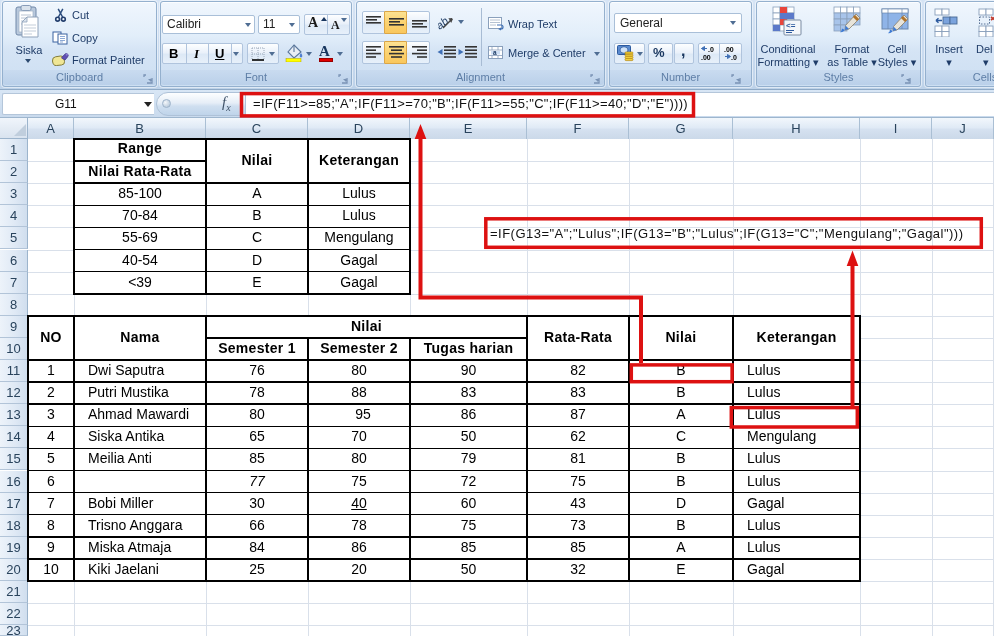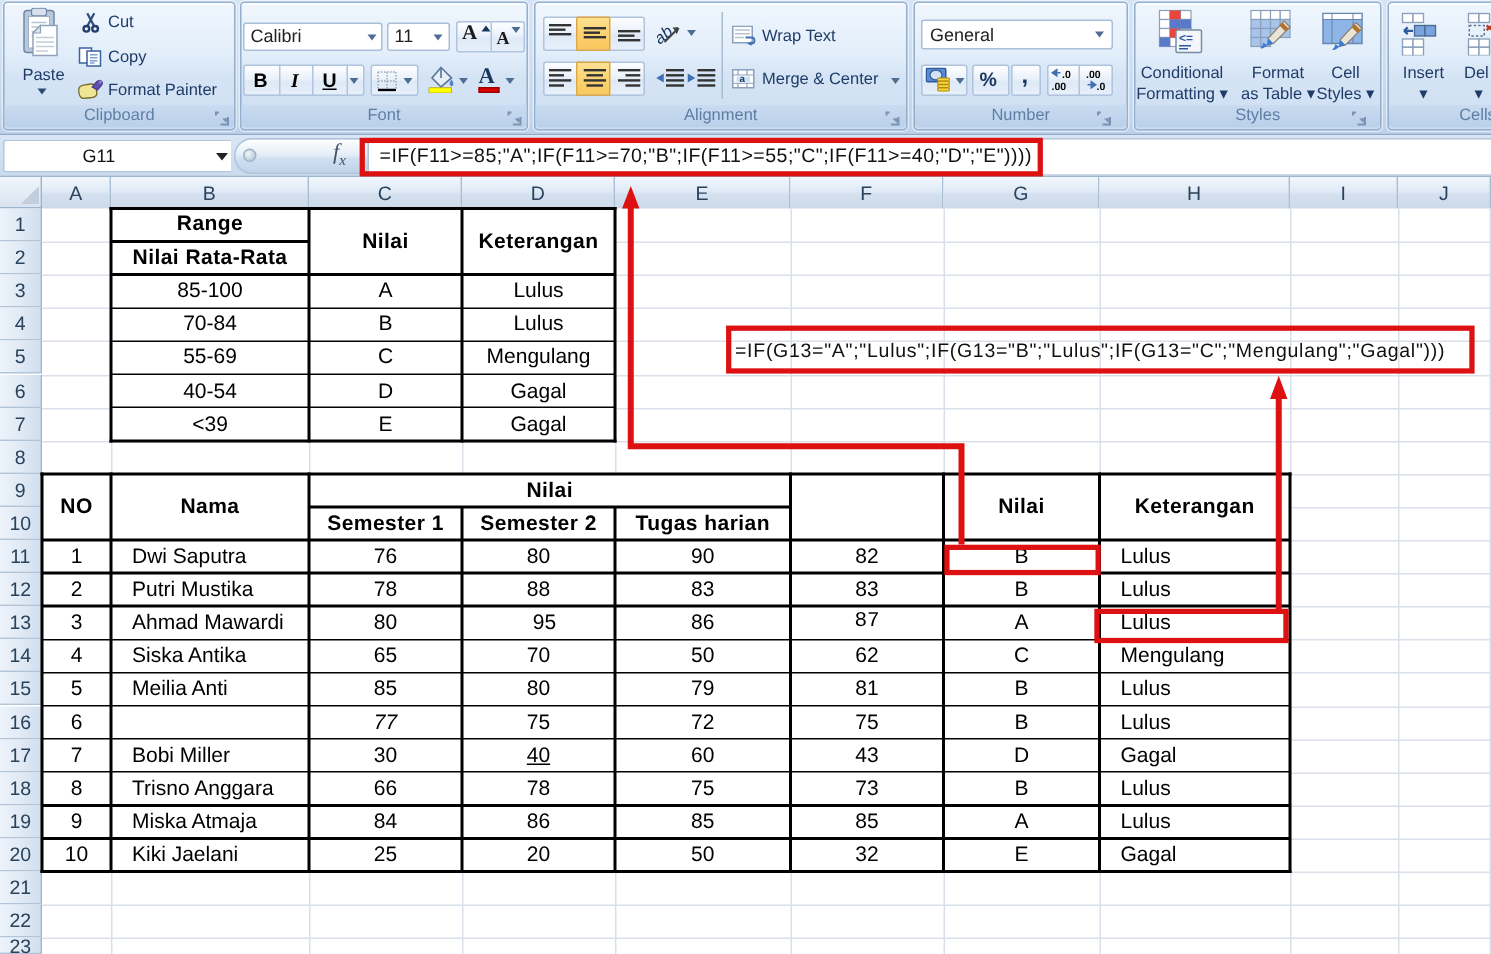--- a/index.html
+++ b/index.html
@@ -78,21 +78,21 @@
 <rect x="4" y="6" width="14" height="21" fill="#fff" stroke="#9fb0c4" stroke-width="0.7"></rect>
 <g stroke="#b9c4d2" stroke-width="1">
         <path d="M6 10 h10 M6 13 h10 M6 16 h10 M6 19 h7"></path>
       </g>
 <path d="M12 12 h11 v20 h-16 v-15 z" fill="#fff" stroke="#8fa2ba"></path>
 <path d="M12 12 v5 h-5 z" fill="#dde5ee" stroke="#8fa2ba" stroke-width="0.8"></path>
 <g stroke="#c3cdd9" stroke-width="1">
         <path d="M9 20 h12 M9 23 h12 M9 26 h12 M9 29 h8"></path>
       </g>
 </svg>
-<div class="ab rtxt" style="left:6px;top:44px;width:46px;text-align:center;">Paste</div>
+<div class="ab rtxt" style="left:6px;top:44px;width:46px;text-align:center;">Siska</div>
 <div class="carr" style="left:25px;top:59px;border-top-color:#2c4a70;"></div>
 <svg class="ab" style="left:54px;top:8px" width="13" height="14" viewBox="0 0 13 14">
 <path d="M4.2 0.8 L8.8 9.5 M8.8 0.8 L4.2 9.5" stroke="#2c4d7e" stroke-width="1.5"></path>
 <circle cx="3.6" cy="11.2" r="1.9" fill="none" stroke="#243f6e" stroke-width="1.6"></circle>
 <circle cx="9.4" cy="11.2" r="1.9" fill="none" stroke="#243f6e" stroke-width="1.6"></circle>
 </svg>
 <div class="ab rtxt" style="left:72px;top:9px;">Cut</div>
 <svg class="ab" style="left:52px;top:31px" width="16" height="14" viewBox="0 0 16 14">
 <rect x="1" y="1" width="8" height="10" fill="#fff" stroke="#3a62a0"></rect>
 <rect x="6" y="3" width="9" height="10" fill="#fff" stroke="#3a62a0"></rect>
@@ -462,20 +462,21 @@
 <div class="bl" style="left:74.00px;top:226.65px;width:336.00px;height:1.5px;"></div>
 <div class="bl" style="left:74.00px;top:248.75px;width:336.00px;height:1.5px;"></div>
 <div class="bl" style="left:74.00px;top:270.85px;width:336.00px;height:1.5px;"></div>
 <div class="ab" style="left:28px;top:315.8px;width:832px;height:265.2px;background:#fff;"></div>
 <div class="cell cc b" style="left:28.0px;top:315.8px;width:46.0px;height:44.2px;font-size:14px;">NO</div>
 <div class="cell cc b" style="left:74.0px;top:315.8px;width:132.0px;height:44.2px;font-size:14px;">Nama</div>
 <div class="cell cc b" style="left:206.0px;top:315.8px;width:321.0px;height:22.1px;font-size:14px;">Nilai</div>
 <div class="cell cc b" style="left:206.0px;top:337.9px;width:102.0px;height:22.1px;font-size:14px;">Semester 1</div>
 <div class="cell cc b" style="left:308.0px;top:337.9px;width:102.0px;height:22.1px;font-size:14px;">Semester 2</div>
 <div class="cell cc b" style="left:410.0px;top:337.9px;width:117.0px;height:22.1px;font-size:14px;">Tugas harian</div>
+<div class="cell cc b" style="left:527.0px;top:315.8px;width:102.0px;height:44.2px;font-size:14px;">Rata-Rata</div>
 <div class="cell cc b" style="left:629.0px;top:315.8px;width:104.0px;height:44.2px;font-size:14px;">Nilai</div>
 <div class="cell cc b" style="left:733.0px;top:315.8px;width:127.0px;height:44.2px;font-size:14px;">Keterangan</div>
 <div class="cell cc" style="left:28.0px;top:360.0px;width:46.0px;height:22.1px;font-size:14px;">1</div>
 <div class="cell cl" style="left:74.0px;top:360.0px;width:132.0px;height:22.1px;font-size:14px;">Dwi Saputra</div>
 <div class="cell cc" style="left:206.0px;top:360.0px;width:102.0px;height:22.1px;font-size:14px;">76</div>
 <div class="cell cc" style="left:308.0px;top:360.0px;width:102.0px;height:22.1px;font-size:14px;">80</div>
 <div class="cell cc" style="left:410.0px;top:360.0px;width:117.0px;height:22.1px;font-size:14px;">90</div>
 <div class="cell cc" style="left:527.0px;top:360.0px;width:102.0px;height:22.1px;font-size:14px;">82</div>
 <div class="cell cc" style="left:629.0px;top:360.0px;width:104.0px;height:22.1px;font-size:14px;">B</div>
 <div class="cell cl" style="left:733.0px;top:360.0px;width:127.0px;height:22.1px;font-size:14px;">Lulus</div>
@@ -485,21 +486,21 @@
 <div class="cell cc" style="left:308.0px;top:382.1px;width:102.0px;height:22.1px;font-size:14px;">88</div>
 <div class="cell cc" style="left:410.0px;top:382.1px;width:117.0px;height:22.1px;font-size:14px;">83</div>
 <div class="cell cc" style="left:527.0px;top:382.1px;width:102.0px;height:22.1px;font-size:14px;">83</div>
 <div class="cell cc" style="left:629.0px;top:382.1px;width:104.0px;height:22.1px;font-size:14px;">B</div>
 <div class="cell cl" style="left:733.0px;top:382.1px;width:127.0px;height:22.1px;font-size:14px;">Lulus</div>
 <div class="cell cc" style="left:28.0px;top:404.2px;width:46.0px;height:22.1px;font-size:14px;">3</div>
 <div class="cell cl" style="left:74.0px;top:404.2px;width:132.0px;height:22.1px;font-size:14px;">Ahmad Mawardi</div>
 <div class="cell cc" style="left:206.0px;top:404.2px;width:102.0px;height:22.1px;font-size:14px;">80</div>
 <div class="cell cc" style="left:308.0px;top:404.2px;width:110px;height:22.1px;font-size:14px;">95</div>
 <div class="cell cc" style="left:410.0px;top:404.2px;width:117.0px;height:22.1px;font-size:14px;">86</div>
-<div class="cell cc" style="left:527.0px;top:404.2px;width:102.0px;height:22.1px;font-size:14px;font-family:Liberation Mono, monospace;">87</div>
+<div class="cell cc" style="left:527.0px;top:404.2px;width:102.0px;height:22.1px;font-size:14px;">87</div>
 <div class="cell cc" style="left:629.0px;top:404.2px;width:104.0px;height:22.1px;font-size:14px;">A</div>
 <div class="cell cl" style="left:733.0px;top:404.2px;width:127.0px;height:22.1px;font-size:14px;">Lulus</div>
 <div class="cell cc" style="left:28.0px;top:426.3px;width:46.0px;height:22.1px;font-size:14px;">4</div>
 <div class="cell cl" style="left:74.0px;top:426.3px;width:132.0px;height:22.1px;font-size:14px;">Siska Antika</div>
 <div class="cell cc" style="left:206.0px;top:426.3px;width:102.0px;height:22.1px;font-size:14px;">65</div>
 <div class="cell cc" style="left:308.0px;top:426.3px;width:102.0px;height:22.1px;font-size:14px;">70</div>
 <div class="cell cc" style="left:410.0px;top:426.3px;width:117.0px;height:22.1px;font-size:14px;">50</div>
 <div class="cell cc" style="left:527.0px;top:426.3px;width:102.0px;height:22.1px;font-size:14px;">62</div>
 <div class="cell cc" style="left:629.0px;top:426.3px;width:104.0px;height:22.1px;font-size:14px;">C</div>
 <div class="cell cl" style="left:733.0px;top:426.3px;width:127.0px;height:22.1px;font-size:14px;">Mengulang</div>

